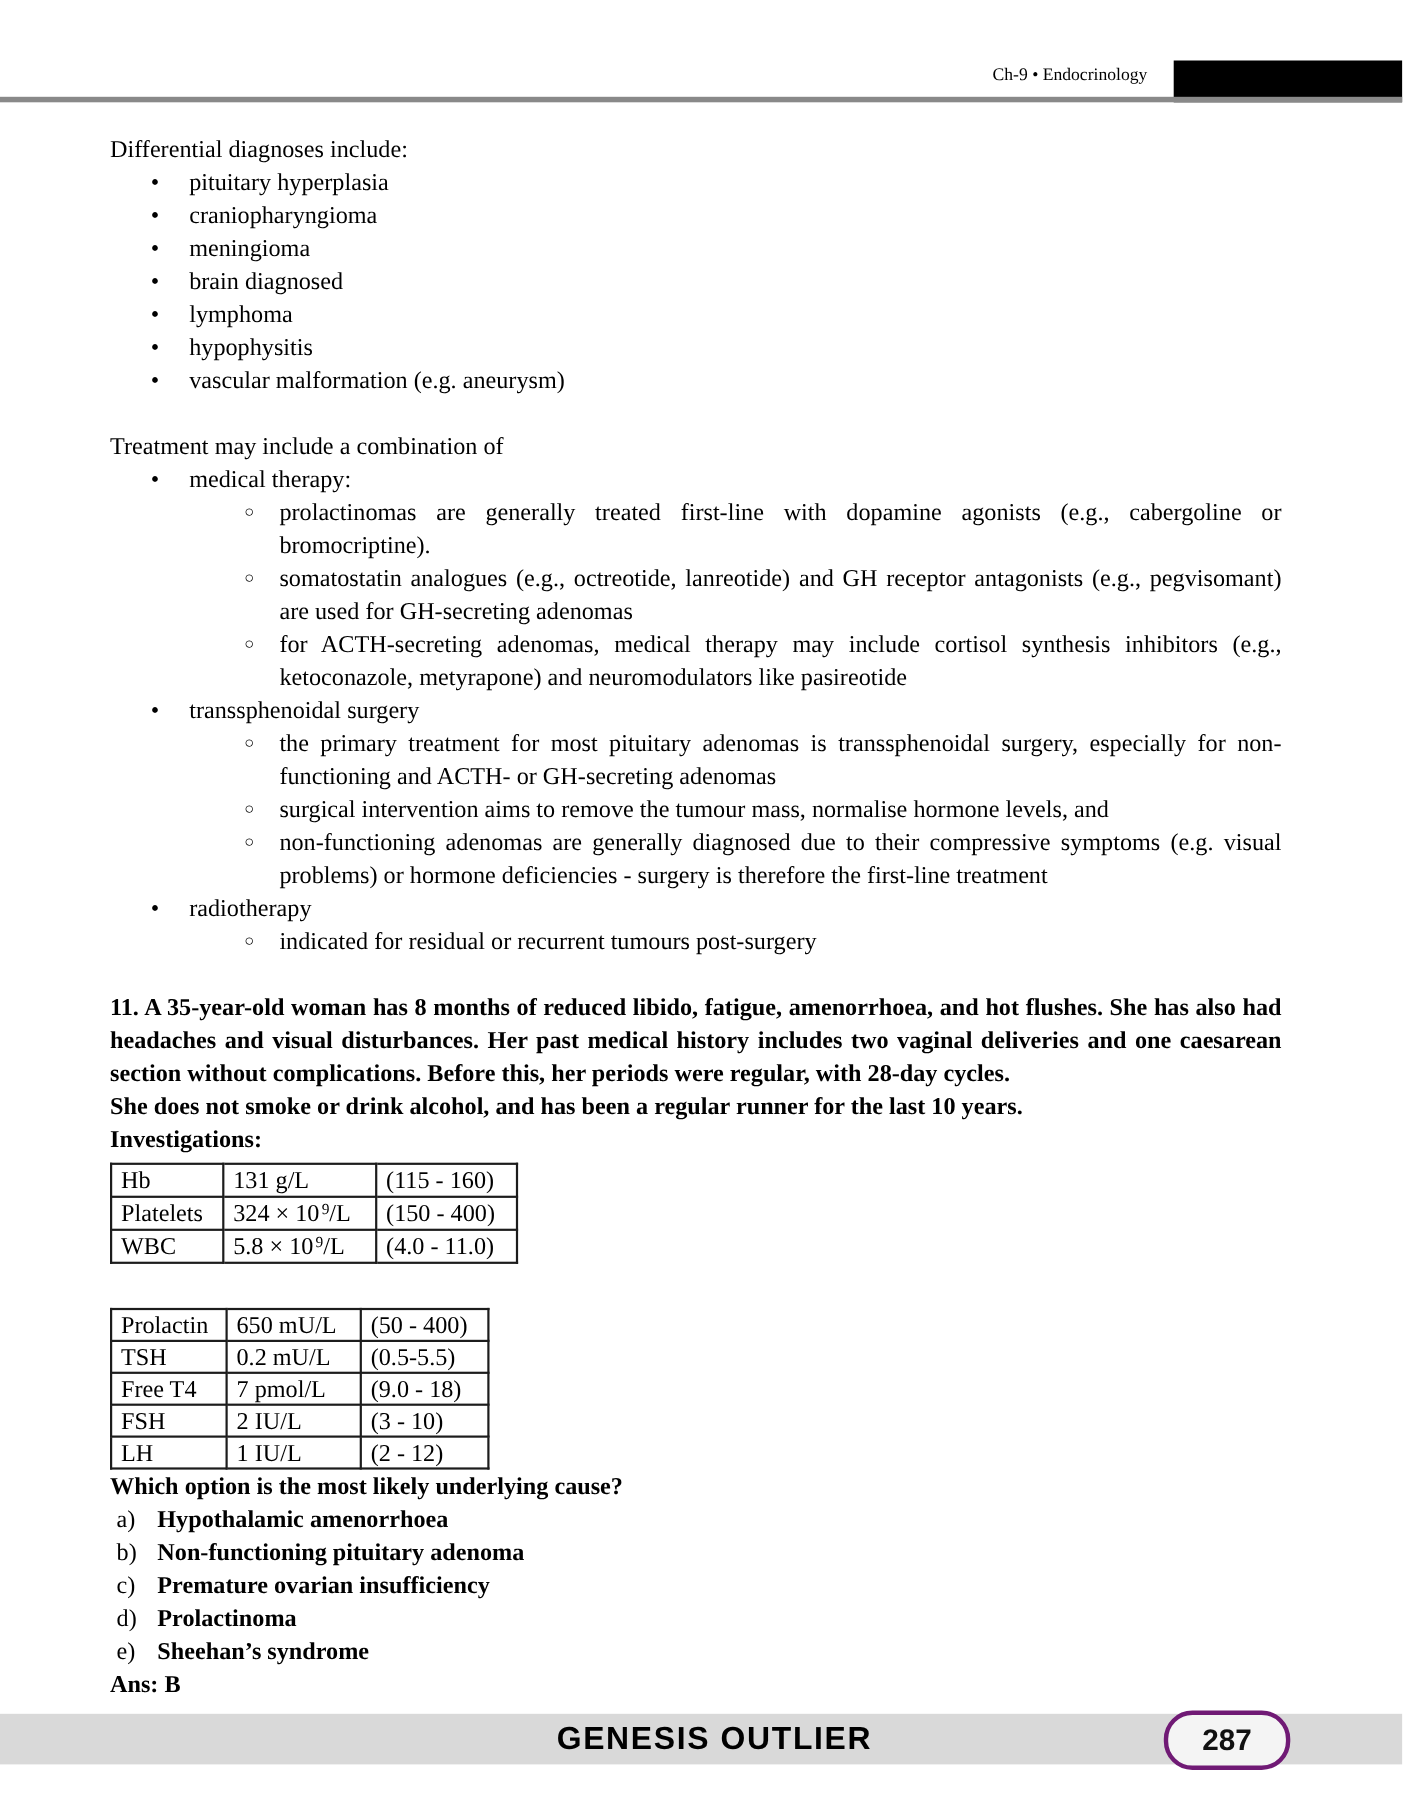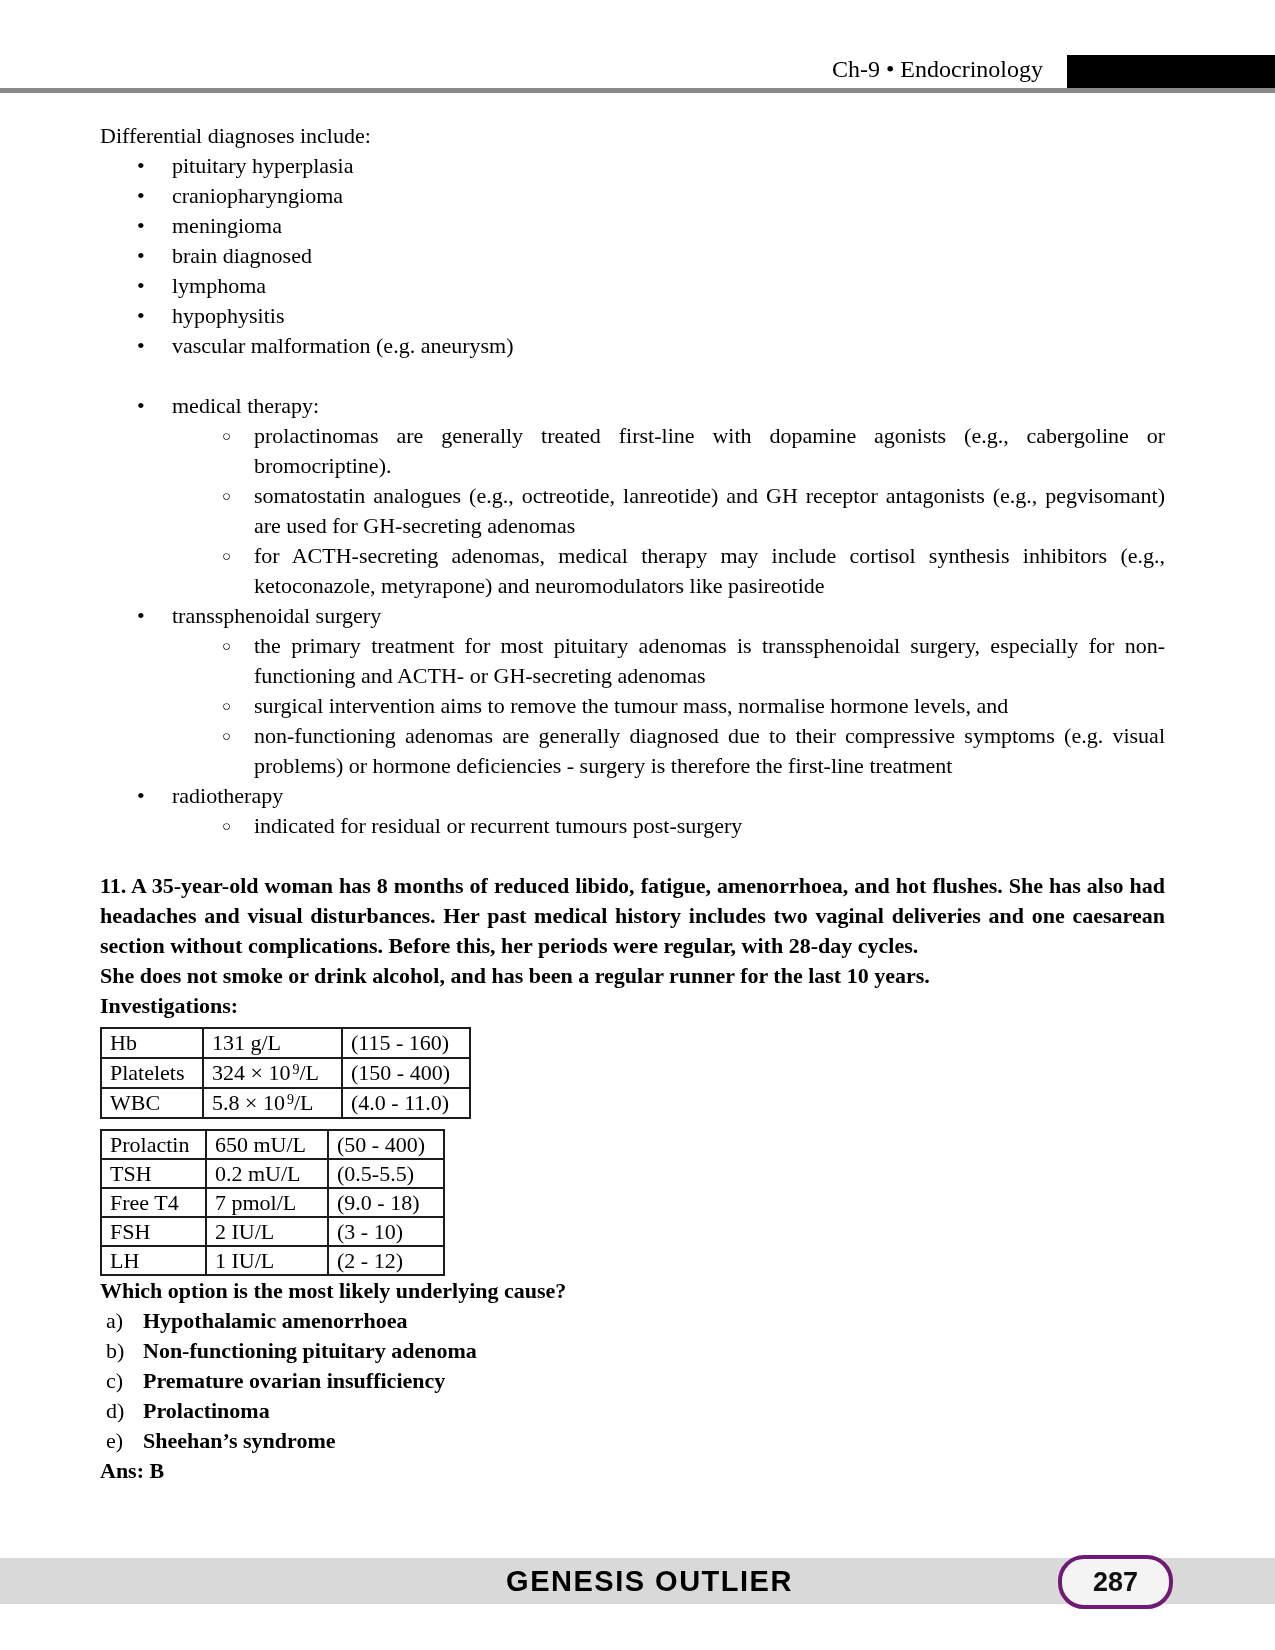--- a/index.html
+++ b/index.html
@@ -5,21 +5,21 @@
   html,body { margin:0; padding:0; background:#ffffff; }
   .page {
     position:relative; width:1275px; height:1650px; margin:0 auto;
     background:#ffffff; color:#000;
     font-family:"Liberation Serif", serif; overflow:hidden;
   }
 
   
   .header-title {
     position:absolute; top:52px; right:232px;
-    font-size:24px; line-height:34px; white-space:nowrap;
+    font-size:16px; line-height:34px; white-space:nowrap;
   }
   .header-black-bar {
     position:absolute; top:55px; right:0; width:208px; height:38px;
     background:#000;
   }
   .header-rule {
     position:absolute; top:88px; left:0; width:1275px; height:5px;
     background:#898989;
   }
 
@@ -42,21 +42,21 @@
   .li2 > .t { flex:1; text-align:justify; }
 
   
   table { border-collapse:collapse; }
   td { border:2px solid #1c1c1c; padding:0 8px; font-size:22px; line-height:26px; }
   .cbc-table { margin-top:6px; }
   .cbc-table td { height:28px; }
   .cbc-table .c1 { width:84px; }
   .cbc-table .c2 { width:121px; }
   .cbc-table .c3 { width:110px; }
-  .hormone-table { margin-top:10px; }
+  .hormone-table { margin-top:40px; }
   .hormone-table td { height:27px; }
   .hormone-table .c1 { width:87px; }
   .hormone-table .c2 { width:104px; }
   .hormone-table .c3 { width:98px; }
   sup.e9 { font-size:14px; line-height:0; vertical-align:6px; margin-left:2px; }
 
   
   .opt { display:flex; }
   .opt > .letter { flex:0 0 43px; padding-left:6px; box-sizing:border-box; }
   .opt > .t { flex:1;font-weight:bold; }
@@ -117,20 +117,21 @@
       <span class="m">•</span>
       <span class="t">hypophysitis</span>
     </div>
     <div class="li1">
       <span class="m">•</span>
       <span class="t">vascular malformation (e.g. aneurysm)</span>
     </div>
 
     <div class="spacer30"></div>
 
+    <div>Treatment may include a combination of</div>
 
     <div class="li1">
       <span class="m">•</span>
       <span class="t">medical therapy:</span>
     </div>
     <div class="li2">
       <span class="m">○</span>
       <span class="t">prolactinomas are generally treated first-line with dopamine agonists (e.g., cabergoline or bromocriptine).</span>
     </div>
     <div class="li2">

